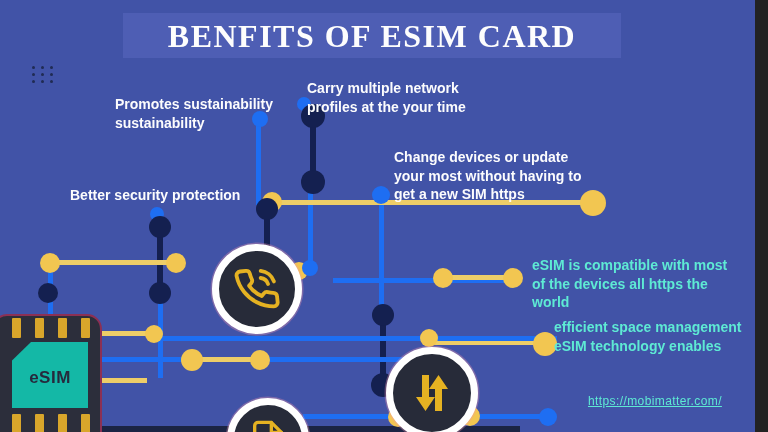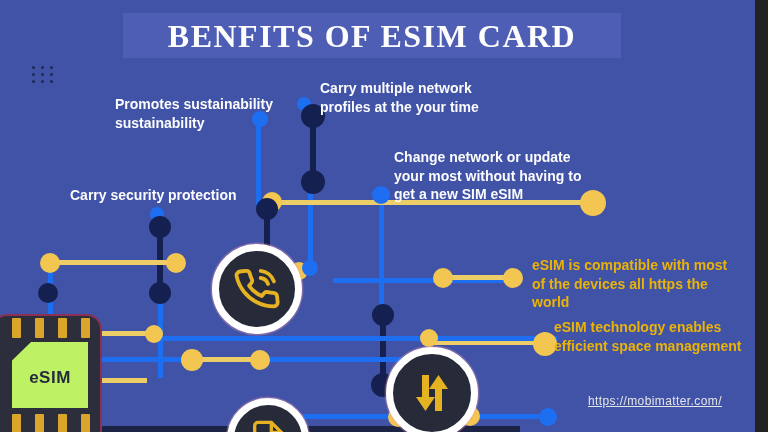--- a/index.html
+++ b/index.html
@@ -21,46 +21,46 @@
   .hl{position:absolute;height:5px;z-index:3;}
   .bl{background:#1e6ef2;}
   .nv{background:#142050;}
   .gd{background:#edcd68;}
   .dt{position:absolute;border-radius:50%;z-index:4;}
   .dt.b{background:#1e6ef2;}
   .dt.n{background:#142050;}
   .dt.g{background:#f2c651;}
   
   .lbl{position:absolute;font-weight:700;font-size:14px;line-height:18.5px;color:#fcfcfd;z-index:6;white-space:nowrap;}
-  .lbl.dark{color:#eab308;}
+  .lbl.dark{color:#5eead4;}
   
   .ring{
     position:absolute;border-radius:50%;background:#272b39;border:7px solid #ffffff;
     display:flex;align-items:center;justify-content:center;z-index:5;
     box-shadow:0 0 0 1.5px rgba(240,150,175,.35);
   }
   
   #dot-grid{position:absolute;left:32px;top:66px;display:grid;grid-template-columns:repeat(3,3px);grid-gap:4px 6px;z-index:3;}
   #dot-grid span{width:3px;height:3px;border-radius:50%;background:#1b2444;opacity:.85;}
   
   #esim-card{
     position:absolute;left:-8px;top:314px;width:106px;height:132px;
     background:#2c2e3b;border:2.5px solid #8c3054;border-radius:15px;z-index:7;
   }
   .pin{position:absolute;width:9px;height:20px;background:#d9a62b;border-radius:1px;}
   #esim-chip{
-    position:absolute;left:18px;top:26px;width:76px;height:66px;background:#bef264;
+    position:absolute;left:18px;top:26px;width:76px;height:66px;background:#14b8a6;
     clip-path:polygon(0 28%,25% 0,100% 0,100% 100%,0 100%);
     display:flex;align-items:center;justify-content:center;
   }
   #esim-chip-label{font-weight:700;font-size:17px;color:#262a3d;letter-spacing:.5px;padding-top:6px;}
   
   #site-url{
     position:absolute;left:588px;top:394px;z-index:6;
-    font-size:12px;letter-spacing:.4px;color:#e5e5e5;text-decoration:underline;cursor:pointer;
+    font-size:12px;letter-spacing:.4px;color:#5eead4;text-decoration:underline;cursor:pointer;
   }
   #bottom-band{position:absolute;left:0;top:426px;width:520px;height:6px;background:#1b2444;z-index:3;}
 </style>
 </head>
 <body>
 
 <div id="stage">
 
   <div id="title-band"></div>
   <div id="title">BENFITS OF ESIM CARD</div>
@@ -171,41 +171,41 @@
     <div class="pin" style="left:41px;top:98px"></div>
     <div class="pin" style="left:64px;top:98px"></div>
     <div class="pin" style="left:87px;top:98px"></div>
   </div>
 
   <div class="lbl" style="left:115px;top:95px">
     <div>Promotes sustainability</div>
     <div>sustainability</div>
   </div>
 
-  <div class="lbl" style="left:320px;top:79px">
+  <div class="lbl" style="left:307px;top:79px">
     <div>Carry multiple network</div>
     <div>profiles at the your time</div>
   </div>
 
   <div class="lbl" style="left:394px;top:148px">
-    <div>Change network or update</div>
+    <div>Change devices or update</div>
     <div>your most without having to</div>
-    <div>get a new SIM eSIM</div>
+    <div>get a new SIM https</div>
   </div>
 
   <div class="lbl" style="left:70px;top:186px">
-    <div>Carry security protection</div>
+    <div>Better security protection</div>
   </div>
 
   <div class="lbl dark" style="left:532px;top:256px">
     <div>eSIM is compatible with most</div>
     <div>of the devices all https the</div>
     <div>world</div>
   </div>
 
   <div class="lbl dark" style="left:554px;top:318px">
+    <div>efficient space management</div>
     <div>eSIM technology enables</div>
-    <div>efficient space management</div>
   </div>
 
   <div id="site-url">https://mobimatter.com/</div>
 
 </div>
 
 </body></html>

